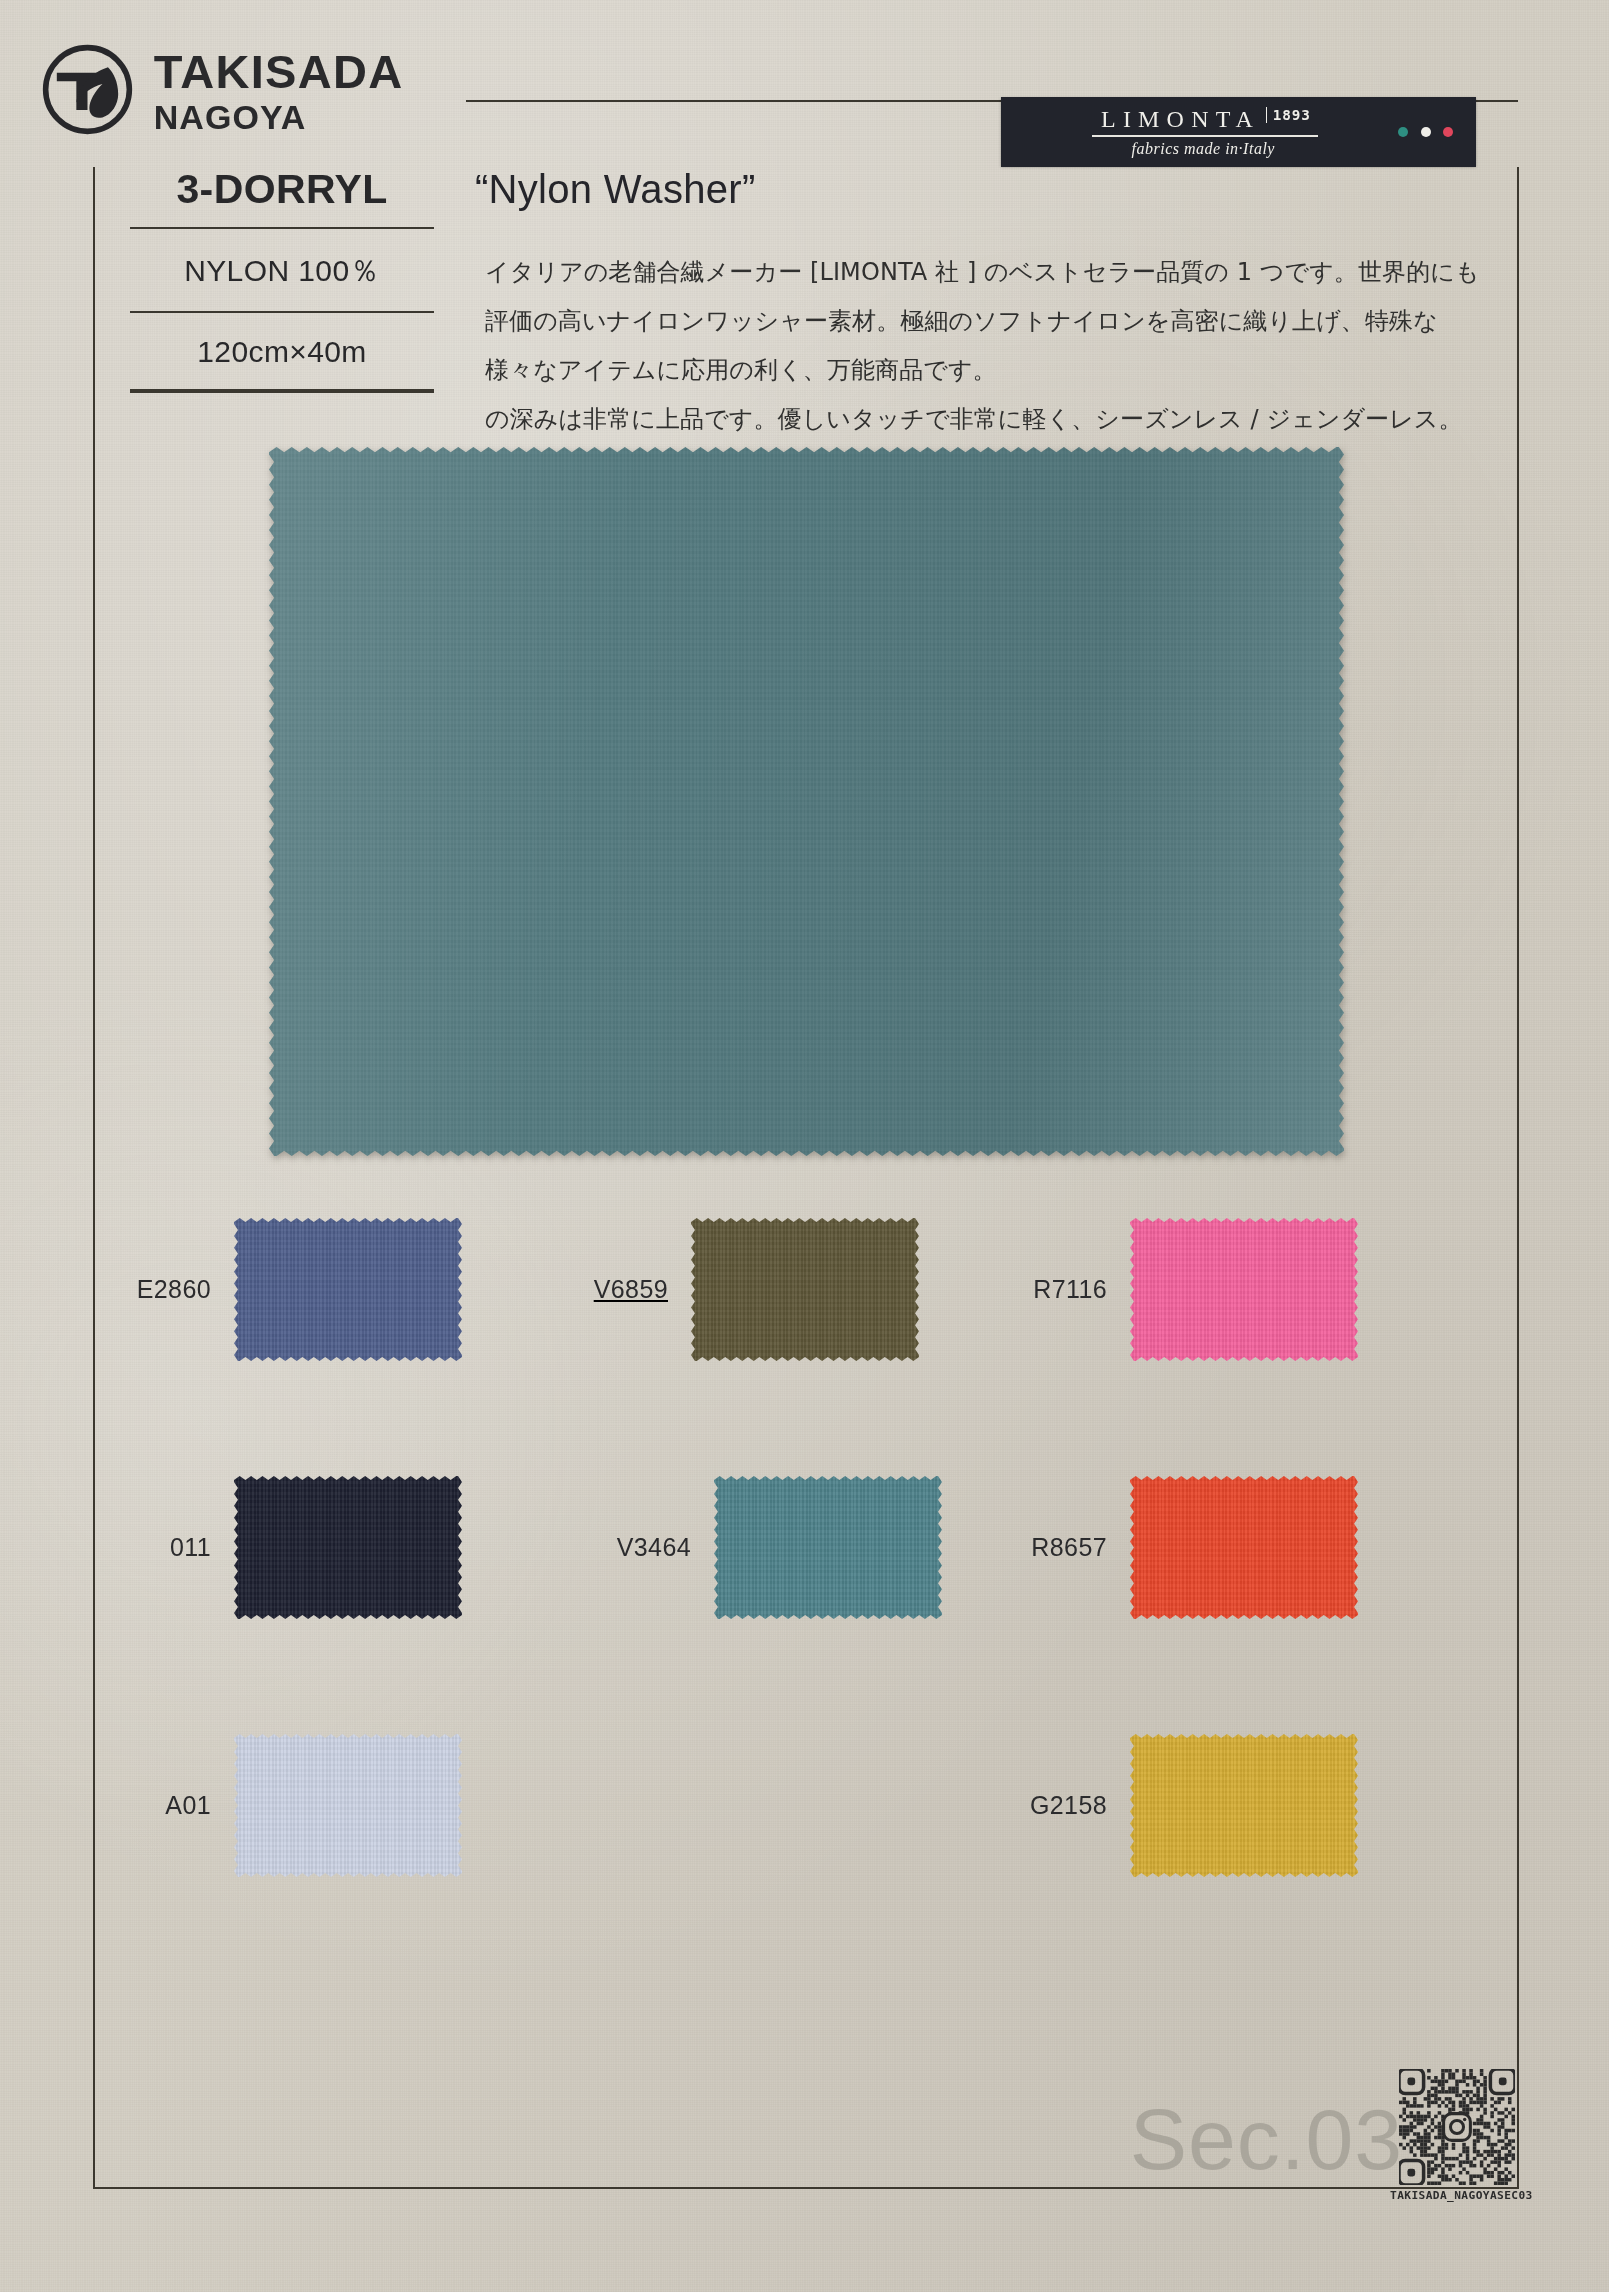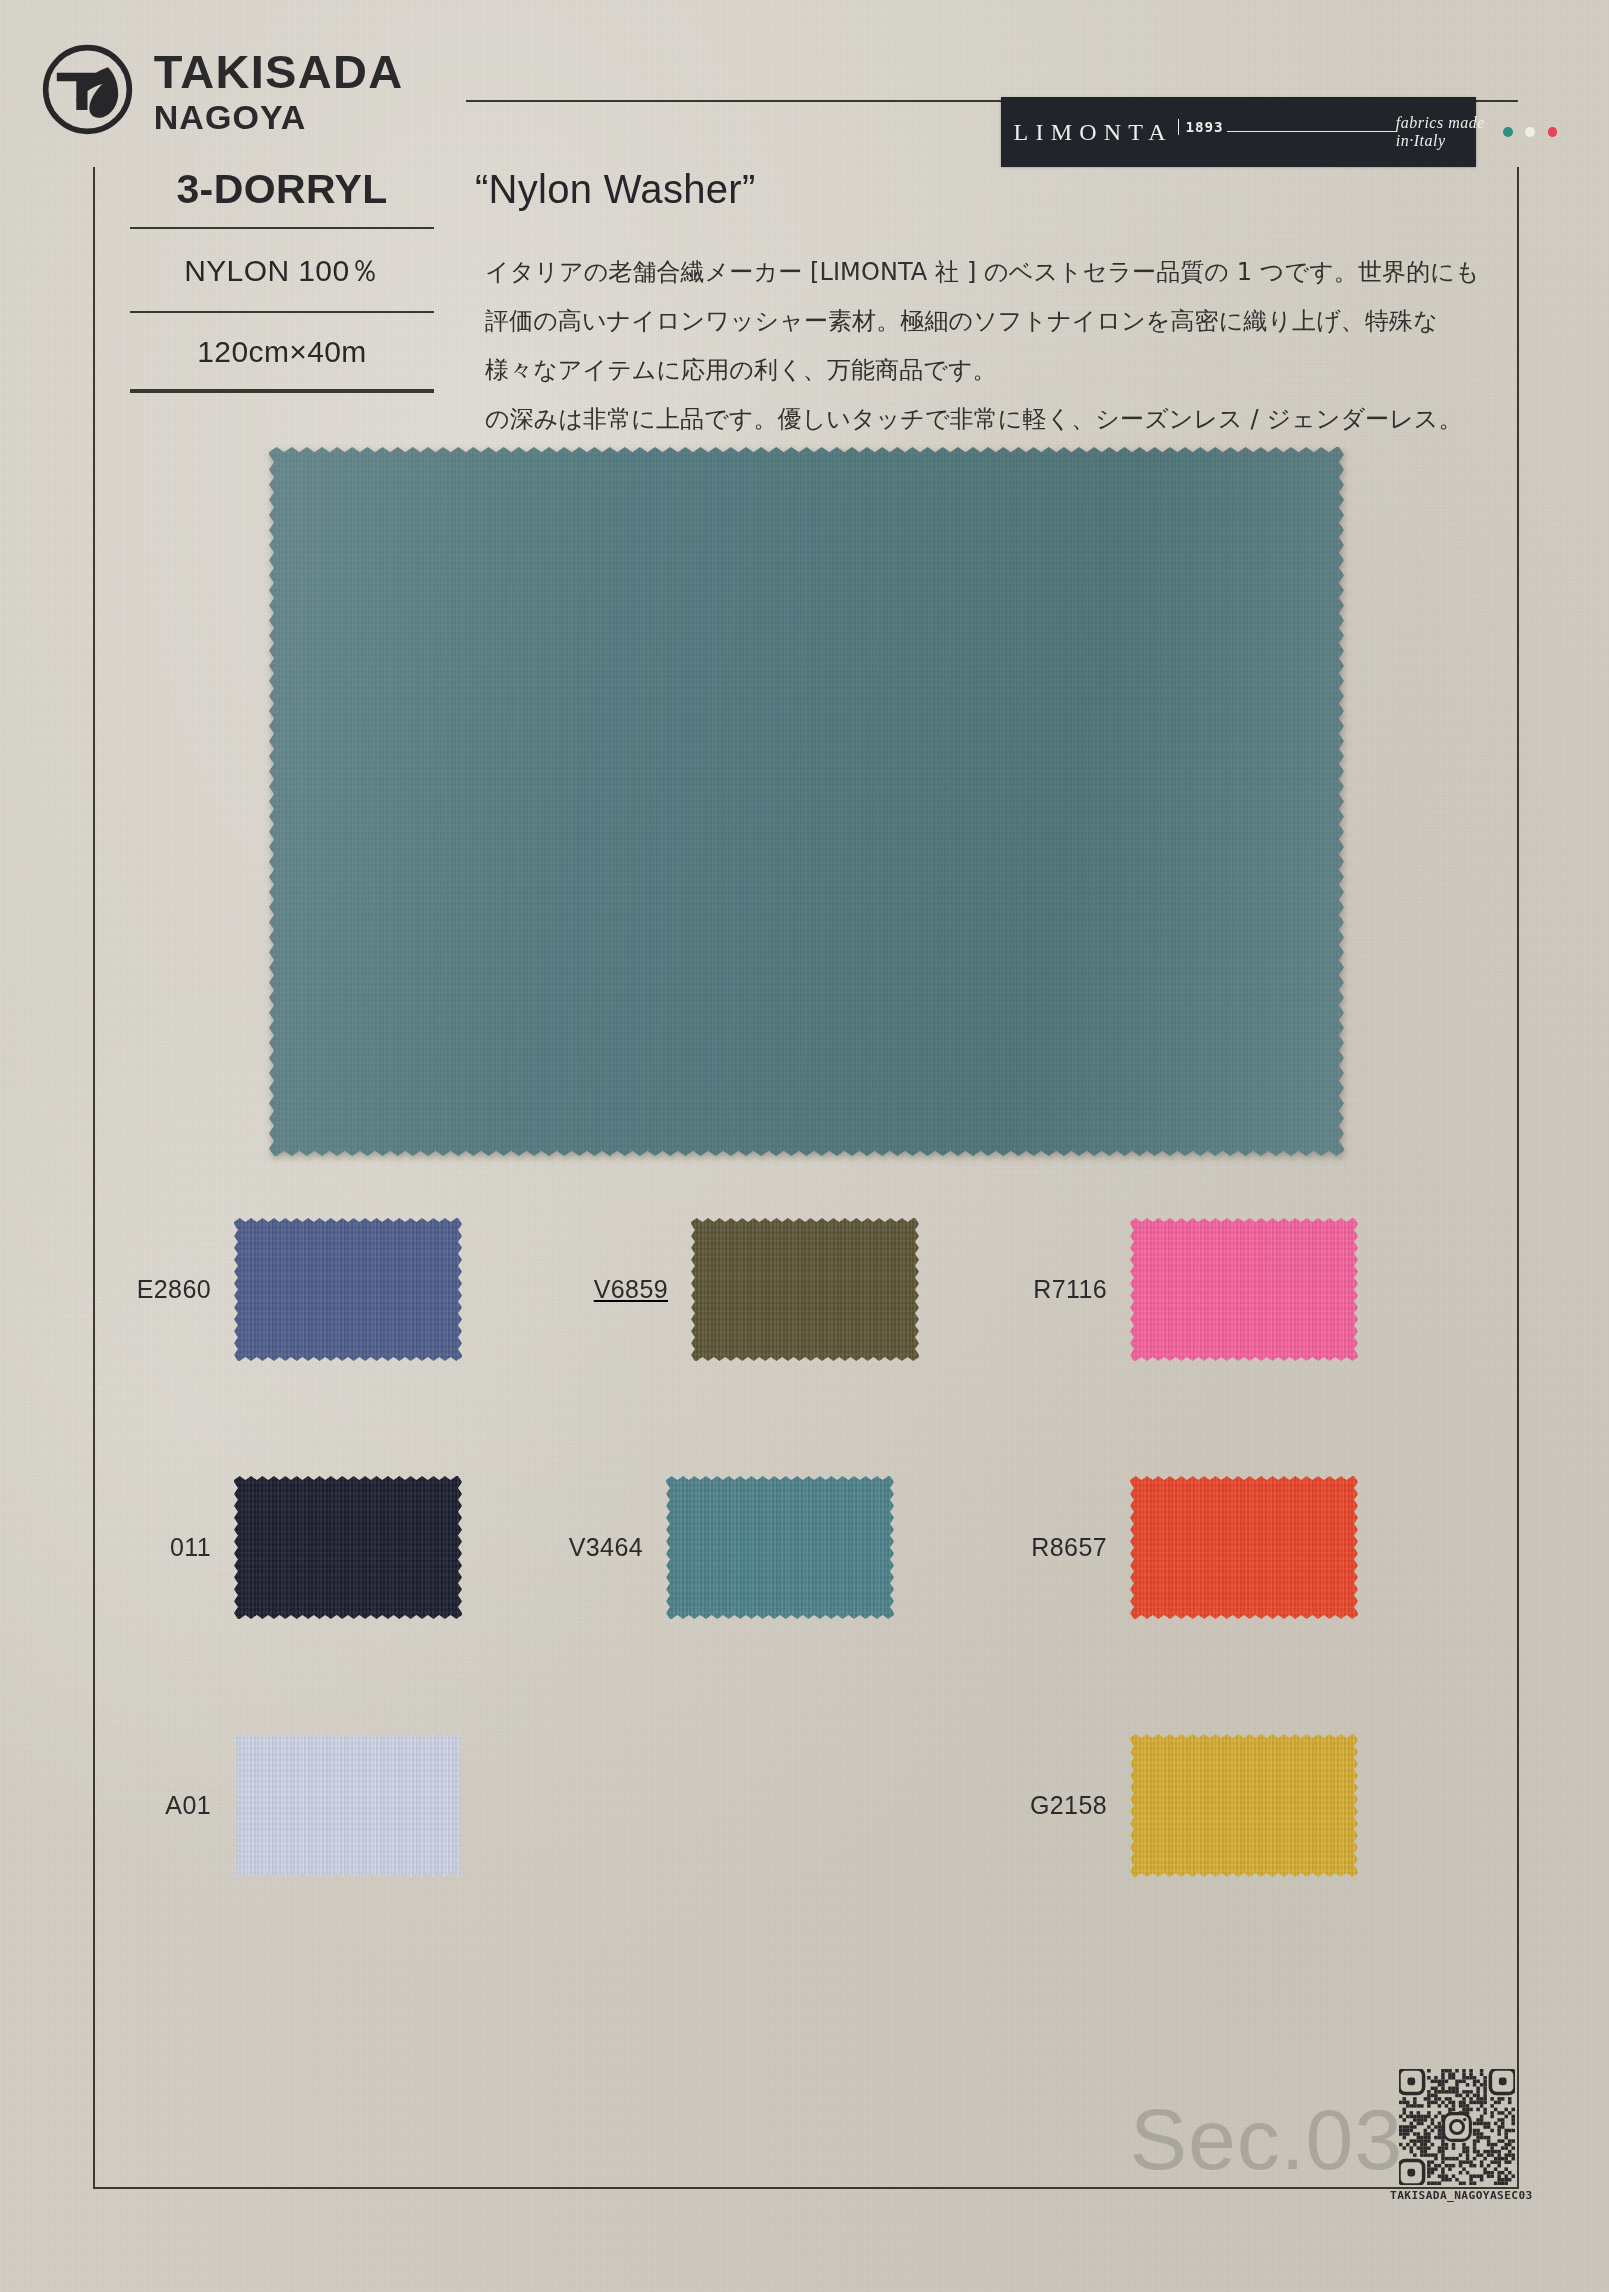--- a/index.html
+++ b/index.html
@@ -113,21 +113,21 @@
   #limonta {
     position: absolute;
     left: 1001px; top: 97px;
     width: 475px; height: 70px;
     background: #22242c;
     display: flex; align-items: center;
     box-shadow: 0 0.9px 2.7px rgba(0,0,0,.3);
   }
   #limonta-inner {
     flex: 1;
-    display: flex; flex-direction: row; align-items: center;
+    display: flex; flex-direction: column; align-items: center;
     justify-content: center;
     margin-left: 7.2px;
   }
   #limonta-top {
     display: flex; align-items: flex-start; gap: 5.4px;
     color: #efeee9;
   }
   #limonta-name {
     font-size: 24px; letter-spacing: 7.2px; font-weight: 400;
     font-family: "Liberation Serif", serif;
@@ -285,21 +285,21 @@
     </div>
     <div class="chip-cell" style="left:896px; top:0px;">
       <span class="chip-label">R7116</span>
       <span class="chip-sw swatch" style="background: repeating-linear-gradient(90deg, rgba(255, 255, 255, 0.055) 0px, rgba(255, 255, 255, 0.055) 1.8px, rgba(0, 0, 0, 0.05) 1.8px, rgba(0, 0, 0, 0.05) 3.6px), repeating-linear-gradient(0deg, rgba(255, 255, 255, 0.027) 0px, rgba(255, 255, 255, 0.027) 2.7px, rgba(0, 0, 0, 0.027) 2.7px, rgba(0, 0, 0, 0.027) 5.4px), linear-gradient(rgb(244, 98, 157), rgb(244, 98, 157)) rgb(244, 98, 157); clip-path: polygon(0% 2.763%, 2.5% 0%, 5% 2.763%, 7.5% 0%, 10% 2.763%, 12.5% 0%, 15% 2.763%, 17.5% 0%, 20% 2.763%, 22.5% 0%, 25% 2.763%, 27.5% 0%, 30% 2.763%, 32.5% 0%, 35% 2.763%, 37.5% 0%, 40% 2.763%, 42.5% 0%, 45% 2.763%, 47.5% 0%, 50% 2.763%, 52.5% 0%, 55% 2.763%, 57.5% 0%, 60% 2.763%, 62.5% 0%, 65% 2.763%, 67.5% 0%, 70% 2.763%, 72.5% 0%, 75% 2.763%, 77.5% 0%, 80% 2.763%, 82.5% 0%, 85% 2.763%, 87.5% 0%, 90% 2.763%, 92.5% 0%, 95% 2.763%, 97.5% 0%, 98.267% 0%, 100% 4.167%, 98.267% 8.333%, 100% 12.5%, 98.267% 16.667%, 100% 20.833%, 98.267% 25%, 100% 29.167%, 98.267% 33.333%, 100% 37.5%, 98.267% 41.667%, 100% 45.833%, 98.267% 50%, 100% 54.167%, 98.267% 58.333%, 100% 62.5%, 98.267% 66.667%, 100% 70.833%, 98.267% 75%, 100% 79.167%, 98.267% 83.333%, 100% 87.5%, 98.267% 91.667%, 100% 95.833%, 100% 97.238%, 97.5% 100%, 95% 97.238%, 92.5% 100%, 90% 97.238%, 87.5% 100%, 85% 97.238%, 82.5% 100%, 80% 97.238%, 77.5% 100%, 75% 97.238%, 72.5% 100%, 70% 97.238%, 67.5% 100%, 65% 97.238%, 62.5% 100%, 60% 97.238%, 57.5% 100%, 55% 97.238%, 52.5% 100%, 50% 97.238%, 47.5% 100%, 45% 97.238%, 42.5% 100%, 40% 97.238%, 37.5% 100%, 35% 97.238%, 32.5% 100%, 30% 97.238%, 27.5% 100%, 25% 97.238%, 22.5% 100%, 20% 97.238%, 17.5% 100%, 15% 97.238%, 12.5% 100%, 10% 97.238%, 7.5% 100%, 5% 97.238%, 2.5% 100%, 1.733% 100%, 0% 95.833%, 1.733% 91.667%, 0% 87.5%, 1.733% 83.333%, 0% 79.167%, 1.733% 75%, 0% 70.833%, 1.733% 66.667%, 0% 62.5%, 1.733% 58.333%, 0% 54.167%, 1.733% 50%, 0% 45.833%, 1.733% 41.667%, 0% 37.5%, 1.733% 33.333%, 0% 29.167%, 1.733% 25%, 0% 20.833%, 1.733% 16.667%, 0% 12.5%, 1.733% 8.333%, 0% 4.167%);"></span>
     </div>
 
     <div class="chip-cell" style="left:0px;   top:258px;">
       <span class="chip-label">011</span>
       <span class="chip-sw swatch" style="background: repeating-linear-gradient(90deg, rgba(255, 255, 255, 0.055) 0px, rgba(255, 255, 255, 0.055) 1.8px, rgba(0, 0, 0, 0.05) 1.8px, rgba(0, 0, 0, 0.05) 3.6px), repeating-linear-gradient(0deg, rgba(255, 255, 255, 0.027) 0px, rgba(255, 255, 255, 0.027) 2.7px, rgba(0, 0, 0, 0.027) 2.7px, rgba(0, 0, 0, 0.027) 5.4px), linear-gradient(rgb(29, 32, 48), rgb(29, 32, 48)) rgb(29, 32, 48); clip-path: polygon(0% 2.763%, 2.5% 0%, 5% 2.763%, 7.5% 0%, 10% 2.763%, 12.5% 0%, 15% 2.763%, 17.5% 0%, 20% 2.763%, 22.5% 0%, 25% 2.763%, 27.5% 0%, 30% 2.763%, 32.5% 0%, 35% 2.763%, 37.5% 0%, 40% 2.763%, 42.5% 0%, 45% 2.763%, 47.5% 0%, 50% 2.763%, 52.5% 0%, 55% 2.763%, 57.5% 0%, 60% 2.763%, 62.5% 0%, 65% 2.763%, 67.5% 0%, 70% 2.763%, 72.5% 0%, 75% 2.763%, 77.5% 0%, 80% 2.763%, 82.5% 0%, 85% 2.763%, 87.5% 0%, 90% 2.763%, 92.5% 0%, 95% 2.763%, 97.5% 0%, 98.267% 0%, 100% 4.167%, 98.267% 8.333%, 100% 12.5%, 98.267% 16.667%, 100% 20.833%, 98.267% 25%, 100% 29.167%, 98.267% 33.333%, 100% 37.5%, 98.267% 41.667%, 100% 45.833%, 98.267% 50%, 100% 54.167%, 98.267% 58.333%, 100% 62.5%, 98.267% 66.667%, 100% 70.833%, 98.267% 75%, 100% 79.167%, 98.267% 83.333%, 100% 87.5%, 98.267% 91.667%, 100% 95.833%, 100% 97.238%, 97.5% 100%, 95% 97.238%, 92.5% 100%, 90% 97.238%, 87.5% 100%, 85% 97.238%, 82.5% 100%, 80% 97.238%, 77.5% 100%, 75% 97.238%, 72.5% 100%, 70% 97.238%, 67.5% 100%, 65% 97.238%, 62.5% 100%, 60% 97.238%, 57.5% 100%, 55% 97.238%, 52.5% 100%, 50% 97.238%, 47.5% 100%, 45% 97.238%, 42.5% 100%, 40% 97.238%, 37.5% 100%, 35% 97.238%, 32.5% 100%, 30% 97.238%, 27.5% 100%, 25% 97.238%, 22.5% 100%, 20% 97.238%, 17.5% 100%, 15% 97.238%, 12.5% 100%, 10% 97.238%, 7.5% 100%, 5% 97.238%, 2.5% 100%, 1.733% 100%, 0% 95.833%, 1.733% 91.667%, 0% 87.5%, 1.733% 83.333%, 0% 79.167%, 1.733% 75%, 0% 70.833%, 1.733% 66.667%, 0% 62.5%, 1.733% 58.333%, 0% 54.167%, 1.733% 50%, 0% 45.833%, 1.733% 41.667%, 0% 37.5%, 1.733% 33.333%, 0% 29.167%, 1.733% 25%, 0% 20.833%, 1.733% 16.667%, 0% 12.5%, 1.733% 8.333%, 0% 4.167%);"></span>
     </div>
-    <div class="chip-cell" style="left:432px; top:258px;">
+    <div class="chip-cell" style="left:480px; top:258px;">
       <span class="chip-label">V3464</span>
       <span class="chip-sw swatch" style="background: repeating-linear-gradient(90deg, rgba(255, 255, 255, 0.055) 0px, rgba(255, 255, 255, 0.055) 1.8px, rgba(0, 0, 0, 0.05) 1.8px, rgba(0, 0, 0, 0.05) 3.6px), repeating-linear-gradient(0deg, rgba(255, 255, 255, 0.027) 0px, rgba(255, 255, 255, 0.027) 2.7px, rgba(0, 0, 0, 0.027) 2.7px, rgba(0, 0, 0, 0.027) 5.4px), linear-gradient(rgb(78, 130, 139), rgb(78, 130, 139)) rgb(78, 130, 139); clip-path: polygon(0% 2.763%, 2.5% 0%, 5% 2.763%, 7.5% 0%, 10% 2.763%, 12.5% 0%, 15% 2.763%, 17.5% 0%, 20% 2.763%, 22.5% 0%, 25% 2.763%, 27.5% 0%, 30% 2.763%, 32.5% 0%, 35% 2.763%, 37.5% 0%, 40% 2.763%, 42.5% 0%, 45% 2.763%, 47.5% 0%, 50% 2.763%, 52.5% 0%, 55% 2.763%, 57.5% 0%, 60% 2.763%, 62.5% 0%, 65% 2.763%, 67.5% 0%, 70% 2.763%, 72.5% 0%, 75% 2.763%, 77.5% 0%, 80% 2.763%, 82.5% 0%, 85% 2.763%, 87.5% 0%, 90% 2.763%, 92.5% 0%, 95% 2.763%, 97.5% 0%, 98.267% 0%, 100% 4.167%, 98.267% 8.333%, 100% 12.5%, 98.267% 16.667%, 100% 20.833%, 98.267% 25%, 100% 29.167%, 98.267% 33.333%, 100% 37.5%, 98.267% 41.667%, 100% 45.833%, 98.267% 50%, 100% 54.167%, 98.267% 58.333%, 100% 62.5%, 98.267% 66.667%, 100% 70.833%, 98.267% 75%, 100% 79.167%, 98.267% 83.333%, 100% 87.5%, 98.267% 91.667%, 100% 95.833%, 100% 97.238%, 97.5% 100%, 95% 97.238%, 92.5% 100%, 90% 97.238%, 87.5% 100%, 85% 97.238%, 82.5% 100%, 80% 97.238%, 77.5% 100%, 75% 97.238%, 72.5% 100%, 70% 97.238%, 67.5% 100%, 65% 97.238%, 62.5% 100%, 60% 97.238%, 57.5% 100%, 55% 97.238%, 52.5% 100%, 50% 97.238%, 47.5% 100%, 45% 97.238%, 42.5% 100%, 40% 97.238%, 37.5% 100%, 35% 97.238%, 32.5% 100%, 30% 97.238%, 27.5% 100%, 25% 97.238%, 22.5% 100%, 20% 97.238%, 17.5% 100%, 15% 97.238%, 12.5% 100%, 10% 97.238%, 7.5% 100%, 5% 97.238%, 2.5% 100%, 1.733% 100%, 0% 95.833%, 1.733% 91.667%, 0% 87.5%, 1.733% 83.333%, 0% 79.167%, 1.733% 75%, 0% 70.833%, 1.733% 66.667%, 0% 62.5%, 1.733% 58.333%, 0% 54.167%, 1.733% 50%, 0% 45.833%, 1.733% 41.667%, 0% 37.5%, 1.733% 33.333%, 0% 29.167%, 1.733% 25%, 0% 20.833%, 1.733% 16.667%, 0% 12.5%, 1.733% 8.333%, 0% 4.167%);"></span>
     </div>
     <div class="chip-cell" style="left:896px; top:258px;">
       <span class="chip-label">R8657</span>
       <span class="chip-sw swatch" style="background: repeating-linear-gradient(90deg, rgba(255, 255, 255, 0.055) 0px, rgba(255, 255, 255, 0.055) 1.8px, rgba(0, 0, 0, 0.05) 1.8px, rgba(0, 0, 0, 0.05) 3.6px), repeating-linear-gradient(0deg, rgba(255, 255, 255, 0.027) 0px, rgba(255, 255, 255, 0.027) 2.7px, rgba(0, 0, 0, 0.027) 2.7px, rgba(0, 0, 0, 0.027) 5.4px), linear-gradient(rgb(232, 71, 43), rgb(232, 71, 43)) rgb(232, 71, 43); clip-path: polygon(0% 2.763%, 2.5% 0%, 5% 2.763%, 7.5% 0%, 10% 2.763%, 12.5% 0%, 15% 2.763%, 17.5% 0%, 20% 2.763%, 22.5% 0%, 25% 2.763%, 27.5% 0%, 30% 2.763%, 32.5% 0%, 35% 2.763%, 37.5% 0%, 40% 2.763%, 42.5% 0%, 45% 2.763%, 47.5% 0%, 50% 2.763%, 52.5% 0%, 55% 2.763%, 57.5% 0%, 60% 2.763%, 62.5% 0%, 65% 2.763%, 67.5% 0%, 70% 2.763%, 72.5% 0%, 75% 2.763%, 77.5% 0%, 80% 2.763%, 82.5% 0%, 85% 2.763%, 87.5% 0%, 90% 2.763%, 92.5% 0%, 95% 2.763%, 97.5% 0%, 98.267% 0%, 100% 4.167%, 98.267% 8.333%, 100% 12.5%, 98.267% 16.667%, 100% 20.833%, 98.267% 25%, 100% 29.167%, 98.267% 33.333%, 100% 37.5%, 98.267% 41.667%, 100% 45.833%, 98.267% 50%, 100% 54.167%, 98.267% 58.333%, 100% 62.5%, 98.267% 66.667%, 100% 70.833%, 98.267% 75%, 100% 79.167%, 98.267% 83.333%, 100% 87.5%, 98.267% 91.667%, 100% 95.833%, 100% 97.238%, 97.5% 100%, 95% 97.238%, 92.5% 100%, 90% 97.238%, 87.5% 100%, 85% 97.238%, 82.5% 100%, 80% 97.238%, 77.5% 100%, 75% 97.238%, 72.5% 100%, 70% 97.238%, 67.5% 100%, 65% 97.238%, 62.5% 100%, 60% 97.238%, 57.5% 100%, 55% 97.238%, 52.5% 100%, 50% 97.238%, 47.5% 100%, 45% 97.238%, 42.5% 100%, 40% 97.238%, 37.5% 100%, 35% 97.238%, 32.5% 100%, 30% 97.238%, 27.5% 100%, 25% 97.238%, 22.5% 100%, 20% 97.238%, 17.5% 100%, 15% 97.238%, 12.5% 100%, 10% 97.238%, 7.5% 100%, 5% 97.238%, 2.5% 100%, 1.733% 100%, 0% 95.833%, 1.733% 91.667%, 0% 87.5%, 1.733% 83.333%, 0% 79.167%, 1.733% 75%, 0% 70.833%, 1.733% 66.667%, 0% 62.5%, 1.733% 58.333%, 0% 54.167%, 1.733% 50%, 0% 45.833%, 1.733% 41.667%, 0% 37.5%, 1.733% 33.333%, 0% 29.167%, 1.733% 25%, 0% 20.833%, 1.733% 16.667%, 0% 12.5%, 1.733% 8.333%, 0% 4.167%);"></span>
     </div>
 
     <div class="chip-cell" style="left:0px;   top:516px;">
       <span class="chip-label">A01</span>

